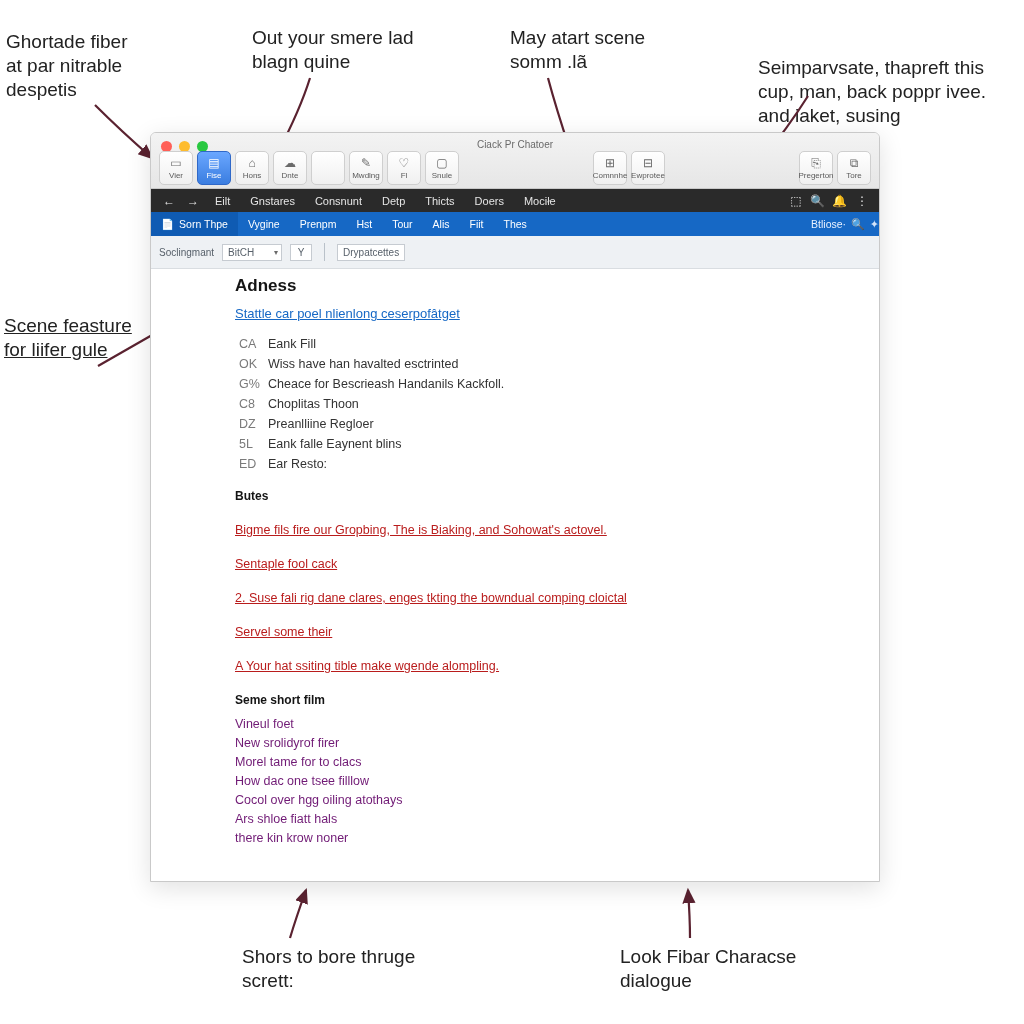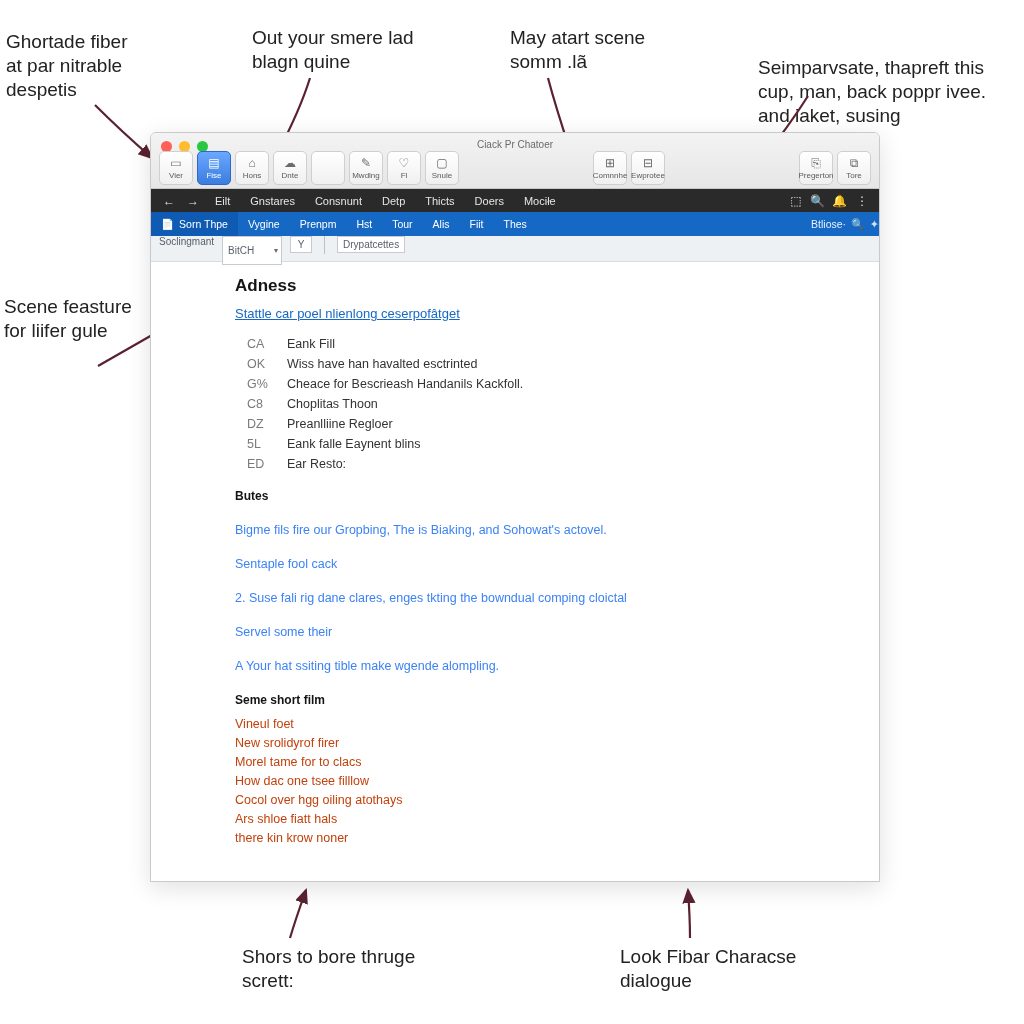--- a/index.html
+++ b/index.html
@@ -36,50 +36,50 @@
 
 
 .tabrow{ height:24px; background:#1668c5; color:#fff; display:flex; align-items:center; font-size:10.5px;}
 .tabrow .tab{ padding:0 10px; height:100%; display:flex; align-items:center;}
 .tabrow .tab.first{ background:#0f5bb3; gap:5px;}
 .tabrow .tspacer{flex:1;}
 .tabrow .tsearch{ display:flex; align-items:center; gap:5px; color:#e8f1ff;}
 .tabrow .tsearch .sic{ font-size:11px; opacity:.9;}
 
 
-.filterrow{ height:26px; background:#eef1f4; border-bottom:1px solid #d9dde1; display:flex; align-items:flex-start; font-size:10px; color:#57606a; padding:0 8px; gap:8px;}
+.filterrow{ height:26px; background:#eef1f4; border-bottom:1px solid #d9dde1; display:flex; align-items:center; font-size:10px; color:#57606a; padding:16px 8px; gap:8px;}
 .filterrow .lbl{ }
-.filterrow .sel{ height:29px; border:1px solid #c6cbd1; background:#fff; font-size:10px; padding:0 16px 0 5px; position:relative; display:flex; align-items:center; min-width:60px;}
+.filterrow .sel{ height:17px; border:1px solid #c6cbd1; background:#fff; font-size:10px; padding:0 16px 0 5px; position:relative; display:flex; align-items:center; min-width:60px;}
 .filterrow .sel::after{content:"▾"; position:absolute; right:3px; font-size:8px; color:#6a6a6a;}
 .filterrow .mini{ width:22px; height:17px; border:1px solid #c6cbd1; background:#fff; text-align:center; line-height:15px;}
 .filterrow .vline{ width:1px; height:18px; background:#b9c1c9; margin:0 4px;}
 .filterrow .drop{ height:17px; border:1px solid #c6cbd1; background:#fff; padding:0 5px; display:flex; align-items:center;}
 
 
 .doc{ position:absolute; left:0; right:0; top:129px; bottom:0; overflow:hidden; padding:14px 6px 0 84px; font-size:13px; color:#222;}
 .doc h2{ font-size:17px; font-weight:700; margin:0 0 10px 0; color:#141414;}
 .doc h2.sec{ margin-top:18px; font-size:12px;}
 .doc a.sub{ color:#1668c5; font-size:13px; text-decoration:underline; display:inline-block; margin-bottom:10px;}
-.doc .row{ display:flex; gap:14px; margin:6px 12px; font-size:12.5px; color:#333;}
+.doc .row{ display:flex; gap:3px; margin:6px 4px; font-size:12.5px; color:#333;}
 .doc .row .code{ width:26px; color:#7a7a7a;}
-.doc p{ font-size:12.5px; color:#3b82f6; margin:20px 0;}
-.doc .ln{ font-size:12.5px; color:#c2410c; margin:5px 0;}
+.doc p{ font-size:12.5px; color:#b91c1c; margin:20px 0;text-decoration:underline;}
+.doc .ln{ font-size:12.5px; color:#701a75; margin:5px 0;}
 
 
 .window::after{content:""; position:absolute; left:0; right:0; bottom:0; height:22px; background:linear-gradient(rgba(255,255,255,0),#fff);}
 
 </style>
 </head>
 <body>
 
 <div class="ann" style="left:6px; top:30px; width:140px;">Ghortade fiber at par nitrable despetis</div>
 <div class="ann" style="left:252px; top:26px; width:170px;">Out your smere lad blagn quine</div>
 <div class="ann" style="left:510px; top:26px; width:170px;">May atart scene somm .lã</div>
 <div class="ann" style="left:758px; top:24px; width:260px;margin-top:32px;">Seimparvsate, thapreft this cup, man, back poppr ivee. and iaket, susing</div>
-<div class="ann" style="left:4px; top:295px; width:140px;">Scene feasture for liifer gule</div>
+<div class="ann" style="left:4px; top:314px; width:140px;text-decoration:underline;">Scene feasture for liifer gule</div>
 <div class="ann" style="left:242px; top:945px; width:220px;">Shors to bore thruge scrett:</div>
 <div class="ann" style="left:620px; top:945px; width:220px;">Look Fibar Characse dialogue</div>
 
 <svg class="arrow" style="left:0;top:0;" width="1024" height="1024">
   <defs>
     <marker id="ah" markerWidth="8" markerHeight="8" refX="6" refY="3" orient="auto">
       <path d="M0,0 L7,3 L0,6 Z" class="arrow-head"></path>
     </marker>
   </defs>
 

